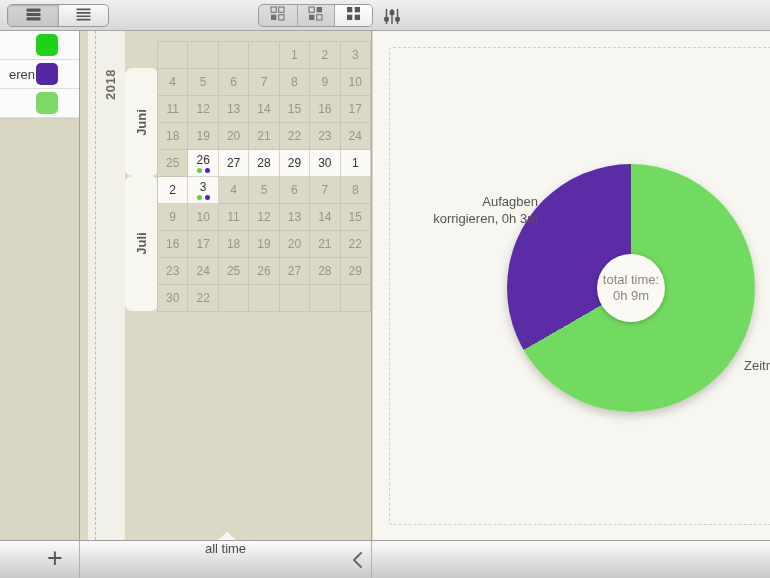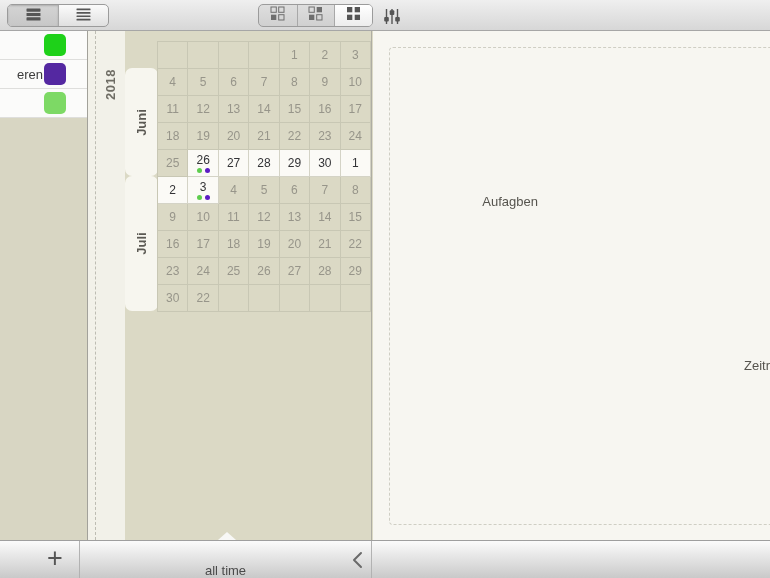--- a/index.html
+++ b/index.html
@@ -14,21 +14,21 @@
     border:1px solid #9b9b9b; border-radius:5px; overflow:hidden;
     background:linear-gradient(#fbfbfb,#e0e0e0); }
   .segctl .seg { display:flex; align-items:center; justify-content:center; border-left:1px solid #a8a8a8; cursor:default; }
   .segctl .seg:first-child { border-left:none; }
   .seg.sel-dark  { background:linear-gradient(#d4d4d4,#c7c7c7); box-shadow:inset 0 1px 2px rgba(0,0,0,.18); }
   .segctl.recessed { background:linear-gradient(#dedede,#d0d0d0); }
   .seg.sel-light { background:linear-gradient(#ffffff,#ededed); }
   .toolbar-icon { position:absolute; display:flex; align-items:center; justify-content:center; }
 
   
-  .sidebar { position:absolute; left:0; top:31px; width:88px; height:509px; background:#d8d6c3; border-right:1px solid #a2a19a; }
+  .sidebar { position:absolute; left:0; top:31px; width:80px; height:509px; background:#d8d6c3; border-right:1px solid #a2a19a; }
   .side-rows { position:absolute; left:0; top:0; width:100%; }
   .side-row { position:relative; height:29px; background:#fbfbfa; border-bottom:1px solid #dededc; }
   .side-row .row-label { position:absolute; right:44px; top:7px; font-size:13px; color:#3c3c3c; white-space:nowrap; }
   .side-row .chip { position:absolute; right:21px; top:3px; width:22px; height:22px; border-radius:5px; }
 
   
   .cal-panel { position:absolute; left:88px; top:31px; width:284px; height:509px; background:#dbd9c5; border-right:1px solid #aeada3; }
   .gutter { position:absolute; left:0; top:0; width:37px; height:100%; background:#f2f1e9; }
   .gutter-dash { position:absolute; left:7px; top:0; height:100%; width:0; border-left:1px dashed #bdbcb2; }
   .year-label { position:absolute; left:9px; top:30px; width:26px; height:46px; display:flex; align-items:center; justify-content:center; }
@@ -59,21 +59,21 @@
   .callout { position:absolute; font-size:13px; line-height:17px; color:#56544e; }
   .callout.left { left:25px; top:162px; width:140px; text-align:right; }
   .callout.right { left:371px; top:326px; width:60px; white-space:nowrap; }
 
   
   .footer { position:absolute; left:0; top:540px; width:770px; height:38px;
     background:linear-gradient(#fbfbfb,#c9c9c9); border-top:1px solid #9e9e9e; }
   .footer-sec { position:absolute; top:0; height:100%; }
   .footer-sec.left { left:0; width:79px; }
   .footer-sec.mid { left:79px; width:293px; border-left:1px solid #b2b2b2; border-right:1px solid #b2b2b2;
-    display:flex; align-items:flex-end; justify-content:center; }
+    display:flex; align-items:flex-start; justify-content:center; }
   .footer-sec.right { left:373px; width:397px; }
   .add-btn { position:absolute; left:47px; top:2px; font-size:27px; font-weight:200; color:#565656; background:none; border:none; font-family:inherit; }
   .range-label { font-size:13px; color:#4a4a4a; }
   .prev-btn { position:absolute; right:8px; top:10px; background:none; border:none; }
   .popover-caret { position:absolute; left:218px; top:532px; width:0; height:0;
     border-left:9px solid transparent; border-right:9px solid transparent; border-bottom:8px solid #f8f8f6; }
 </style>
 </head>
 <body>
 
@@ -400,22 +400,29 @@
           <span></span>
         </div>
         <div class="cell">
           <span></span>
         </div>
       </div>
   </div>
 
   <div class="report-panel">
     <div class="dashed-frame"></div>
+    <div class="pie" id="pie" style="background: conic-gradient(rgb(114, 218, 96) 0deg, rgb(114, 218, 96) 240deg, rgb(92, 43, 166) 240deg, rgb(92, 43, 166) 360deg);">
+      <div class="pie-hole">
+        <div>total time:</div>
+        <div>0h 9m</div>
+      </div>
+    </div>
     <div class="callout left">
       <div>Aufagben</div>
+      <div>korrigieren, 0h 3m</div>
     </div>
     <div class="callout right">Zeitr</div>
   </div>
 
   <div class="popover-caret"></div>
 
   <div class="footer">
     <div class="footer-sec left">
       <button class="add-btn">+</button>
     </div>

